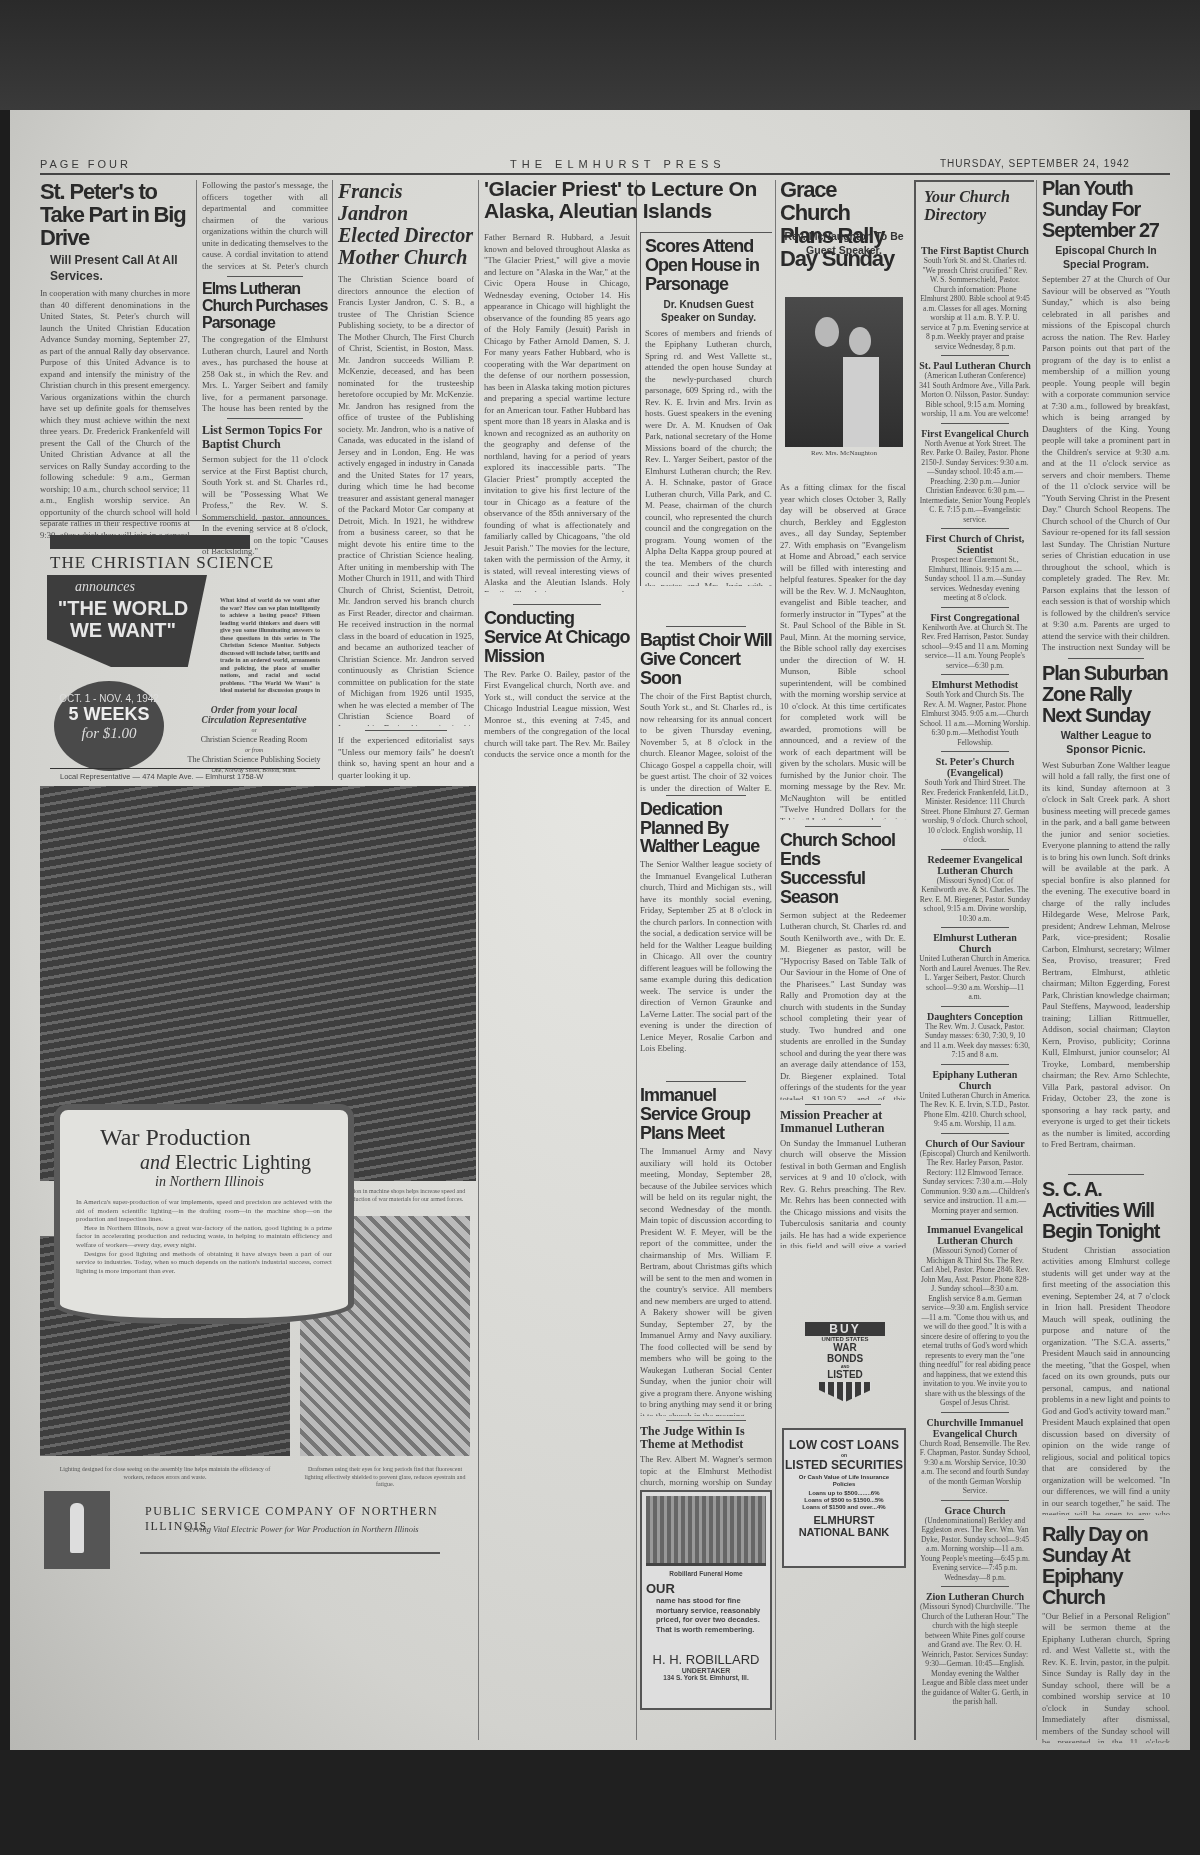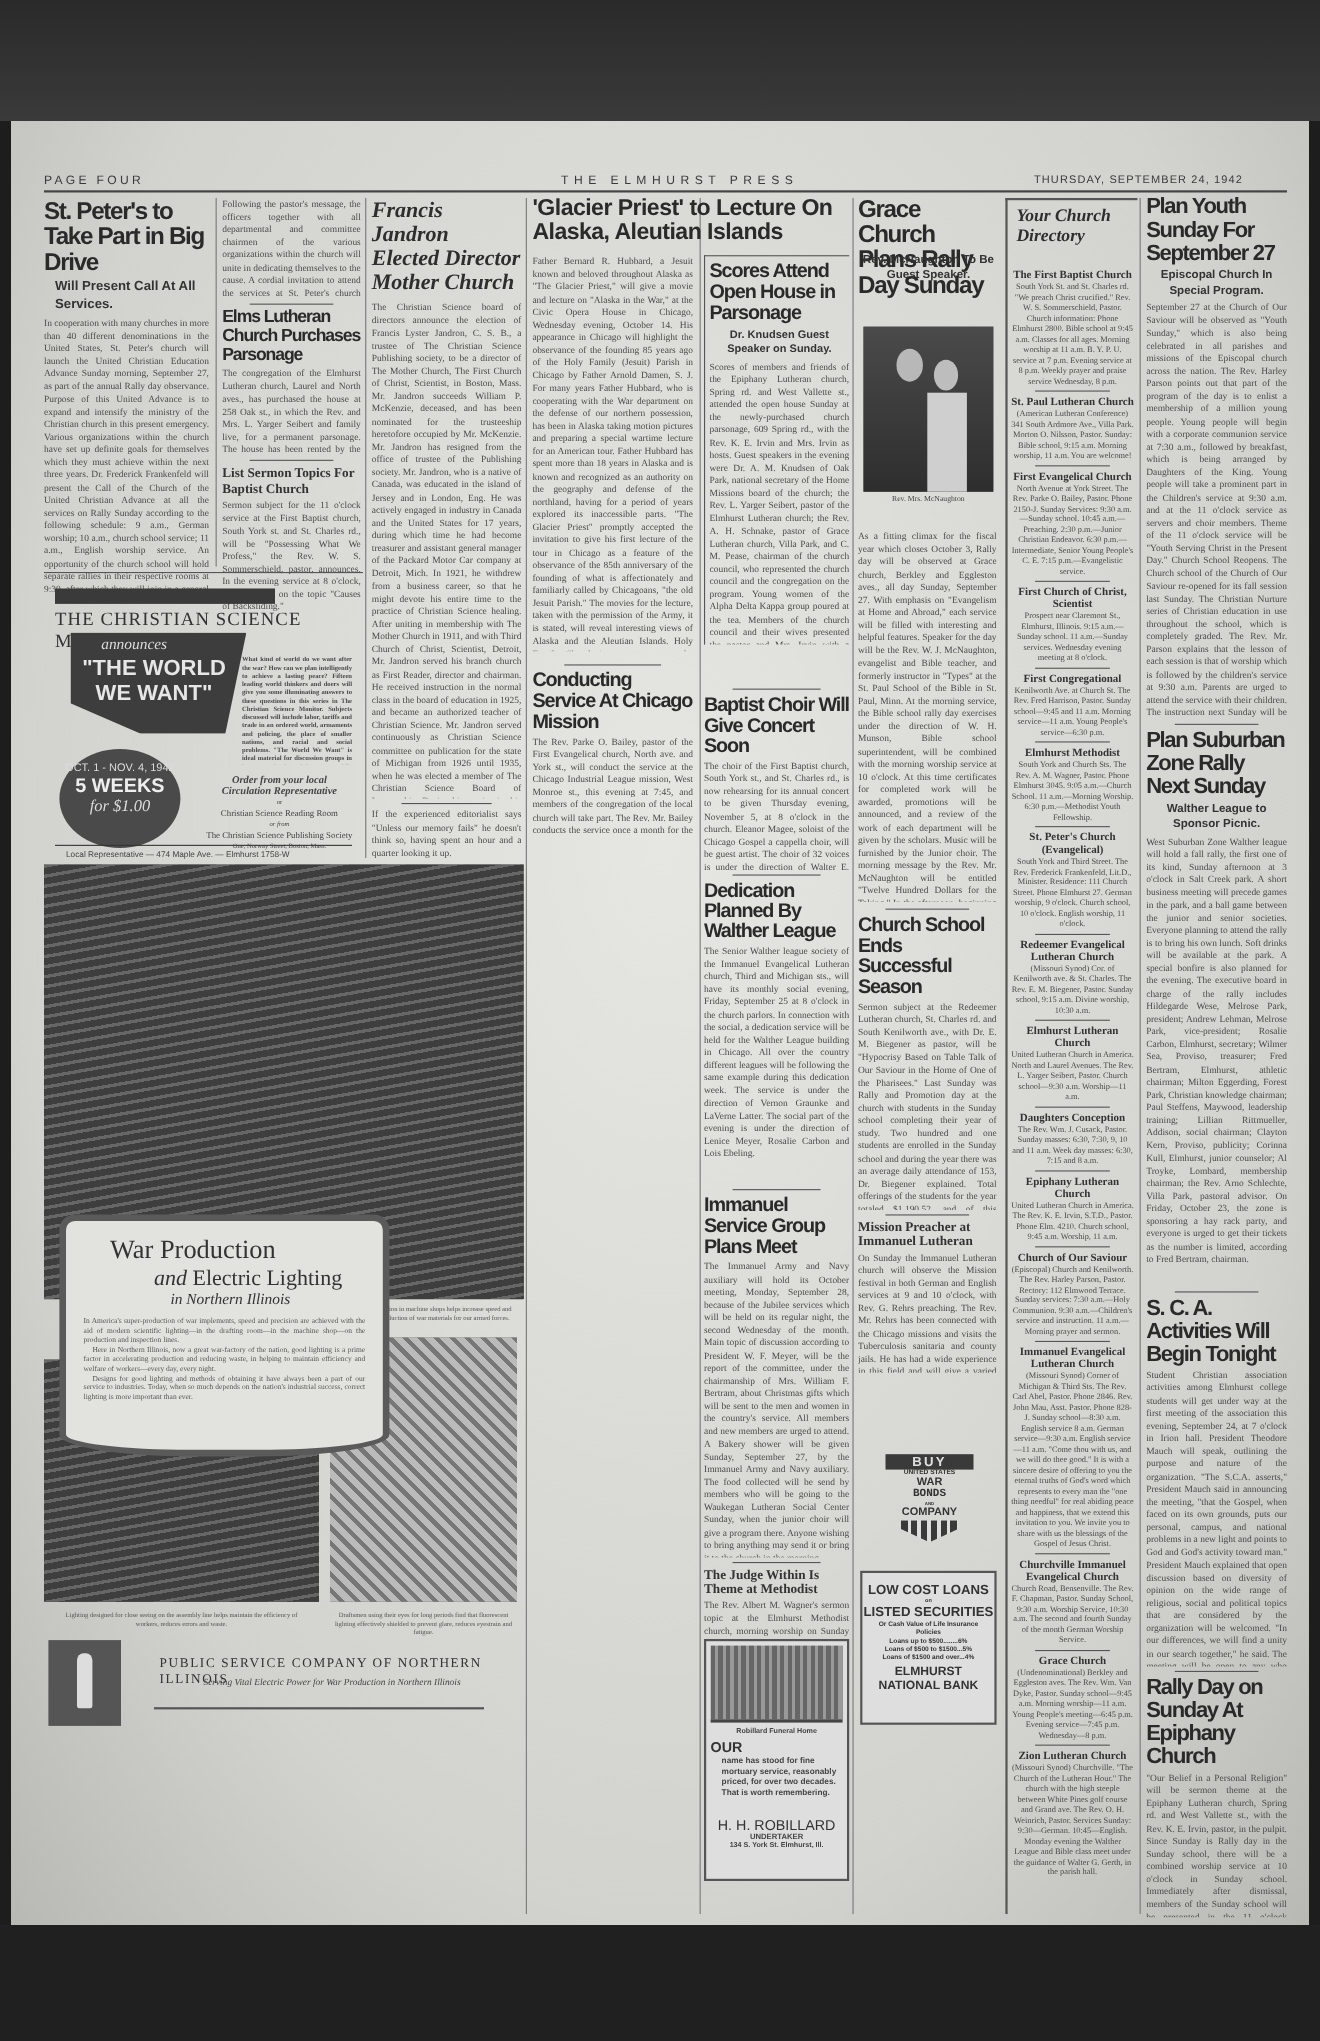--- a/index.html
+++ b/index.html
@@ -62,21 +62,21 @@
   <div class="abs" style="left:328px;top:70px;width:136px">
     <div class="ital" style="font-size:20px">Francis Jandron Elected Director Mother Church</div>
     <div class="body" style="height:452px;margin-top:6px">The Christian Science board of directors announce the election of Francis Lyster Jandron, C. S. B., a trustee of The Christian Science Publishing society, to be a director of The Mother Church, The First Church of Christ, Scientist, in Boston, Mass. Mr. Jandron succeeds William P. McKenzie, deceased, and has been nominated for the trusteeship heretofore occupied by Mr. McKenzie. Mr. Jandron has resigned from the office of trustee of the Publishing society. Mr. Jandron, who is a native of Canada, was educated in the island of Jersey and in London, Eng. He was actively engaged in industry in Canada and the United States for 17 years, during which time he had become treasurer and assistant general manager of the Packard Motor Car company at Detroit, Mich. In 1921, he withdrew from a business career, so that he might devote his entire time to the practice of Christian Science healing. After uniting in membership with The Mother Church in 1911, and with Third Church of Christ, Scientist, Detroit, Mr. Jandron served his branch church as First Reader, director and chairman. He received instruction in the normal class in the board of education in 1925, and became an authorized teacher of Christian Science. Mr. Jandron served continuously as Christian Science committee on publication for the state of Michigan from 1926 until 1935, when he was elected a member of The Christian Science Board of Lectureship. During his service in this capacity, he filled engagements throughout the United States and Canada, also in continental Europe, where he lectured in English, French, or German, in Denmark, France, Germany, Latvia, Norway, Poland, Sweden, Switzerland and the Netherlands. In March, 1939, he was elected a trustee of The Christian Science Publishing society.</div>
     <div class="sep"></div>
     <div class="body" style="height:48px">If the experienced editorialist says "Unless our memory fails" he doesn't think so, having spent an hour and a quarter looking it up.</div>
   </div>
 
   <div class="abs" style="left:30px;top:410px;width:290px;height:262px;border-top:1px solid #555">
     <div class="abs" style="left:10px;top:14px;width:200px;height:14px;background:#3a3a3a"></div>
     <div class="abs" style="left:10px;top:32px;font-size:17px;letter-spacing:1px;font-variant:small-caps;color:#333">THE CHRISTIAN SCIENCE MONITOR</div>
-    <div class="abs" style="left:24px;top:54px;width:160px;height:92px;background:#3d3d3d;clip-path:polygon(0 0,100% 0,88% 100%,40% 100%,0 70%)">
+    <div class="abs" style="left:7px;top:54px;width:160px;height:92px;background:#3d3d3d;clip-path:polygon(0 0,100% 0,88% 100%,40% 100%,0 70%)">
       <div class="abs ital" style="left:28px;top:4px;font-size:14px;color:#ddd;font-weight:normal">announces</div>
       <div class="abs" style="left:6px;top:22px;width:140px;font-family:'Liberation Sans',sans-serif;font-weight:bold;font-size:20px;line-height:22px;color:#e6e6e6;text-align:center">"THE WORLD WE WANT"</div>
     </div>
     <div class="abs" style="left:14px;top:160px;width:110px;height:90px;border-radius:50%;background:#4a4a4a">
       <div style="text-align:center;color:#ddd;font-family:'Liberation Sans',sans-serif;font-size:10px;margin-top:12px">OCT. 1 - NOV. 4, 1942</div>
       <div style="text-align:center;color:#eee;font-family:'Liberation Sans',sans-serif;font-weight:bold;font-size:18px">5 WEEKS</div>
       <div style="text-align:center;color:#ddd;font-size:15px;font-style:italic"><span>for</span> <span>$1.00</span></div>
     </div>
     <div class="abs body" style="left:180px;top:76px;width:100px;height:98px;font-size:6px;line-height:7.5px;font-weight:bold">What kind of world do we want after the war? How can we plan intelligently to achieve a lasting peace? Fifteen leading world thinkers and doers will give you some illuminating answers to these questions in this series in The Christian Science Monitor. Subjects discussed will include labor, tariffs and trade in an ordered world, armaments and policing, the place of smaller nations, and racial and social problems. "The World We Want" is ideal material for discussion groups in homes, schools, clubs, or public forums.</div>
     <div class="abs" style="left:140px;top:184px;width:148px;text-align:center;font-size:8px;line-height:10px;color:#444">
@@ -179,23 +179,23 @@
     <div class="body" style="height:190px;margin-top:3px">Sermon subject at the Redeemer Lutheran church, St. Charles rd. and South Kenilworth ave., with Dr. E. M. Biegener as pastor, will be "Hypocrisy Based on Table Talk of Our Saviour in the Home of One of the Pharisees." Last Sunday was Rally and Promotion day at the church with students in the Sunday school completing their year of study. Two hundred and one students are enrolled in the Sunday school and during the year there was an average daily attendance of 153, Dr. Biegener explained. Total offerings of the students for the year totaled $1,190.52, and of this amount $301.31 was given to Missions, $500 to debt liquidation for the church, and other monies for mimeograph work, for wardrobes for the choir and other church and Sunday school purposes.</div>
     <div class="sep"></div>
     <div style="font-weight:bold;font-size:12px;line-height:13px;color:#333">Mission Preacher at Immanuel Lutheran</div>
     <div class="body" style="height:110px;margin-top:3px">On Sunday the Immanuel Lutheran church will observe the Mission festival in both German and English services at 9 and 10 o'clock, with Rev. G. Rehrs preaching. The Rev. Mr. Rehrs has been connected with the Chicago missions and visits the Tuberculosis sanitaria and county jails. He has had a wide experience in this field and will give a varied view of his work.</div>
   </div>
 
   <div class="abs" style="left:795px;top:1212px;width:80px;text-align:center">
     <div style="background:#3a3a3a;color:#e0e0e0;font-family:'Liberation Sans',sans-serif;font-weight:bold;font-size:12px;letter-spacing:2px">BUY</div>
     <div style="font-family:'Liberation Sans',sans-serif;font-weight:bold;font-size:6px;color:#333">UNITED STATES</div>
     <div style="font-family:'Liberation Sans',sans-serif;font-weight:bold;font-size:10px;color:#333;line-height:11px">WAR</div>
-    <div style="font-family:Liberation Mono, monospace;font-weight:bold;font-size:10px;color:#333;line-height:11px">BONDS</div>
+    <div style="font-family:Liberation Sans, sans-serif;font-weight:bold;font-size:10px;color:#333;line-height:11px">BONDS</div>
     <div style="font-family:'Liberation Sans',sans-serif;font-weight:bold;font-size:4px;color:#333">AND</div>
-    <div style="font-family:'Liberation Sans',sans-serif;font-weight:bold;font-size:10px;color:#333;line-height:11px">COMPANY</div>
+    <div style="font-family:'Liberation Sans',sans-serif;font-weight:bold;font-size:10px;color:#333;line-height:11px">LISTED</div>
     <div style="width:52px;height:20px;margin:2px auto 0;background:repeating-linear-gradient(90deg,#3a3a3a 0 6px,#ddd 6px 9px);clip-path:polygon(0 0,100% 0,100% 40%,50% 100%,0 40%)"></div>
   </div>
 
   <div class="ad-box" style="left:772px;top:1318px;width:124px;height:140px;text-align:center;font-family:'Liberation Sans',sans-serif;font-weight:bold;color:#333">
     <div style="font-size:12px;margin-top:8px;font-stretch:condensed">LOW COST LOANS</div>
     <div style="font-size:5px">on</div>
     <div style="font-size:12px">LISTED SECURITIES</div>
     <div style="font-size:6px;line-height:7px;padding:2px 8px">Or Cash Value of Life Insurance Policies</div>
     <div style="font-size:6px;line-height:7px">Loans up to $500........6%</div>
     <div style="font-size:6px;line-height:7px">Loans of $500 to $1500...5%</div>

